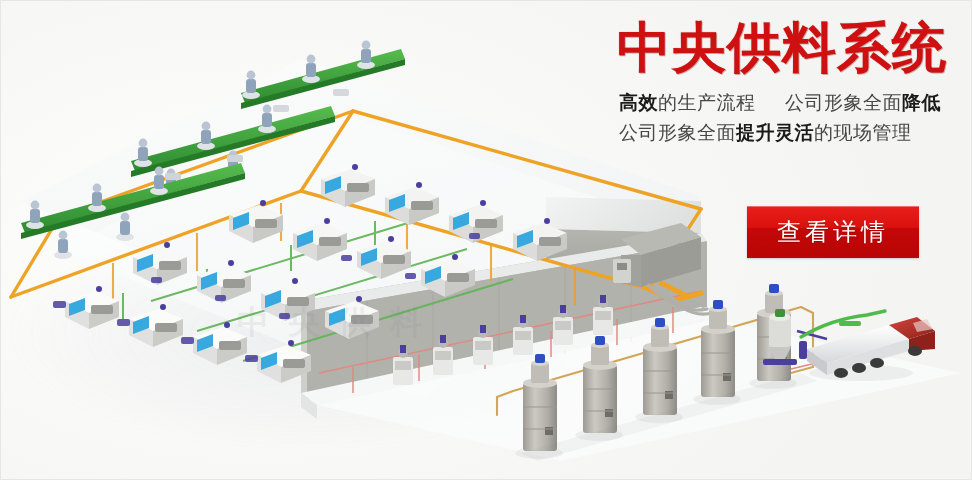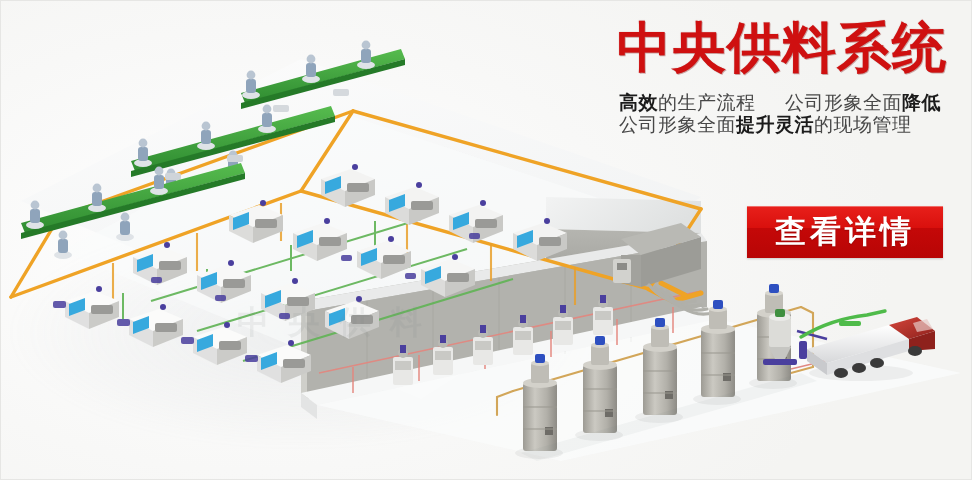--- a/index.html
+++ b/index.html
@@ -54,20 +54,21 @@
     text-align: center;
     white-space: nowrap;
     text-shadow:
       0 0 1px rgba(150,0,0,0.55),
       1px 1px 0 rgba(120,0,0,0.30);
   }
   .features {
     margin-top: 16px;
     display: flex;
     flex-direction: column;
+    gap: 8px;
     padding-left: 20px;
   }
   .feature-row {
     display: flex;
     align-items: baseline;
   }
   .feature-cell {
     font-size: 19px;
     line-height: 1.15;
     color: #3c3c3c;
@@ -83,27 +84,27 @@
     font-weight: normal;
     color: #474747;
   }
   
   .cta-wrap {
     position: absolute;
     left: 746px;
     top: 205px;
   }
   .cta-button {
-    width: 196px;
+    width: 172px;
     height: 52px;
     display: flex;
     align-items: center;
     justify-content: center;
-    font-size: 31px;
-    font-weight: bold;
+    font-size: 24px;
+    font-weight: normal;
     letter-spacing: 4px;
     color: #ffffff;
     cursor: pointer;
     border: none;
     background: linear-gradient(180deg, #e8201b 0%, #d9100d 42%, #c40808 43%, #b80505 100%);
     box-shadow:
       inset 0 1px 0 rgba(255,255,255,0.35),
       0 1px 2px rgba(0,0,0,0.18);
     text-shadow: 0 1px 1px rgba(120,0,0,0.5);
     font-family: "Liberation Sans", "DejaVu Sans", sans-serif;

